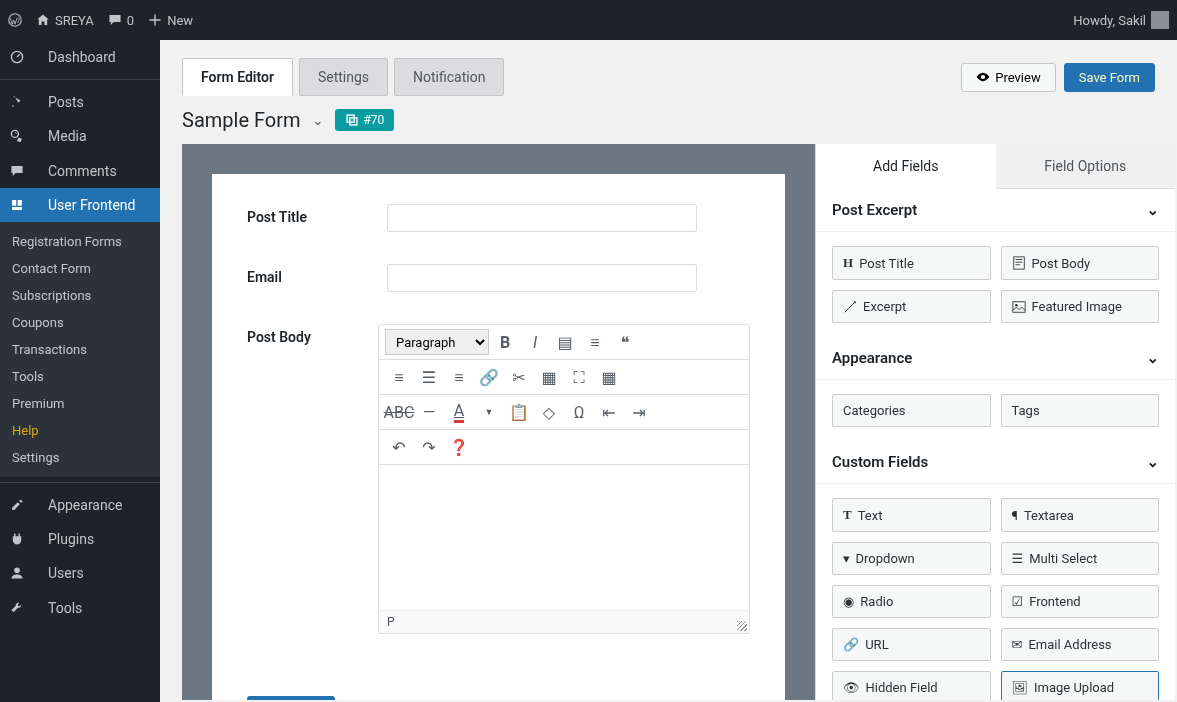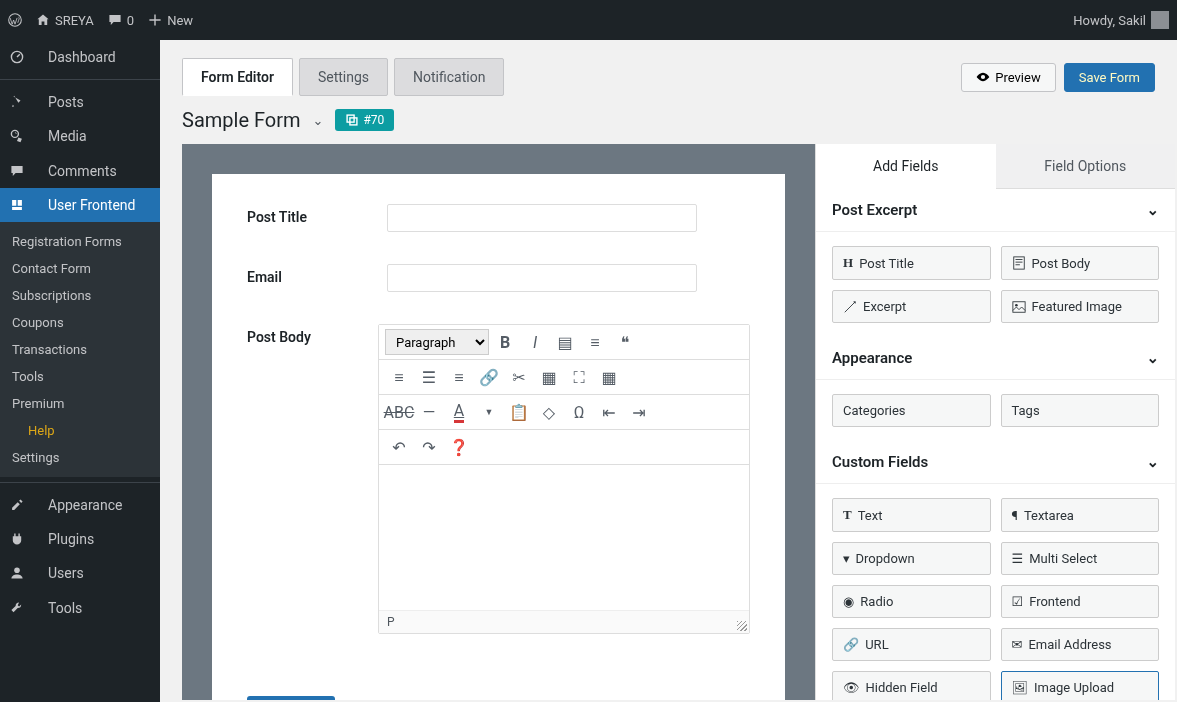--- a/index.html
+++ b/index.html
@@ -16,21 +16,21 @@
 .main { display: flex; flex: 1; min-height: 0; }
 
 
 .sidebar { width: 160px; background: #1d2327; color: #c3c4c7; flex-shrink: 0; overflow-y: auto; }
 .sidebar .menu-item { display: flex; align-items: center; gap: 24px; padding: 8px 10px; cursor: pointer; font-size: 14px; line-height: 1.3; }
 .sidebar .menu-item.active { background: #2271b1; color: #fff; position: relative; }
 .sidebar .menu-item.active::after { content: ""; position: absolute; right: -8px; top: 50%; transform: translateY(-50%); border: 8px solid transparent; border-right-color: #f1f1f1; }
 .sidebar .submenu { background: #2c3338; padding: 6px 0; }
 .sidebar .submenu .sub-item { padding: 6px 12px; font-size: 13px; cursor: pointer; color: #c3c4c7; }
 .sidebar .submenu .sub-item.current { color: #fff; font-weight: 600; }
-.sidebar .submenu .sub-item.orange { color: #dba617; margin-left: 16px; }
+.sidebar .submenu .sub-item.orange { color: #dba617; }
 .sidebar .menu-sep { border-top: 1px solid #3c434a; margin: 5px 0; }
 
 
 .content { flex: 1; display: flex; flex-direction: column; padding: 2px; min-width: 0; }
 .topbar { display: flex; align-items: center; padding: 16px 20px 0 20px; gap: 8px; }
 .tabgroup { display: flex; }
 .tab { background: #dcdcde; border: 1px solid #c3c4c7; padding: 10px 18px; font-size: 14px; color: #50575e; cursor: pointer; margin-right: 6px; border-radius: 2px; }
 .tab.active { background: #fff; border-bottom-color: #fff; color: #1d2327; font-weight: 600; }
 .topbar .spacer { flex: 1; }
 .btn { padding: 6px 14px; border-radius: 3px; border: 1px solid #c3c4c7; background: #f6f7f7; cursor: pointer; font-size: 13px; display: inline-flex; align-items: center; gap: 5px; }

